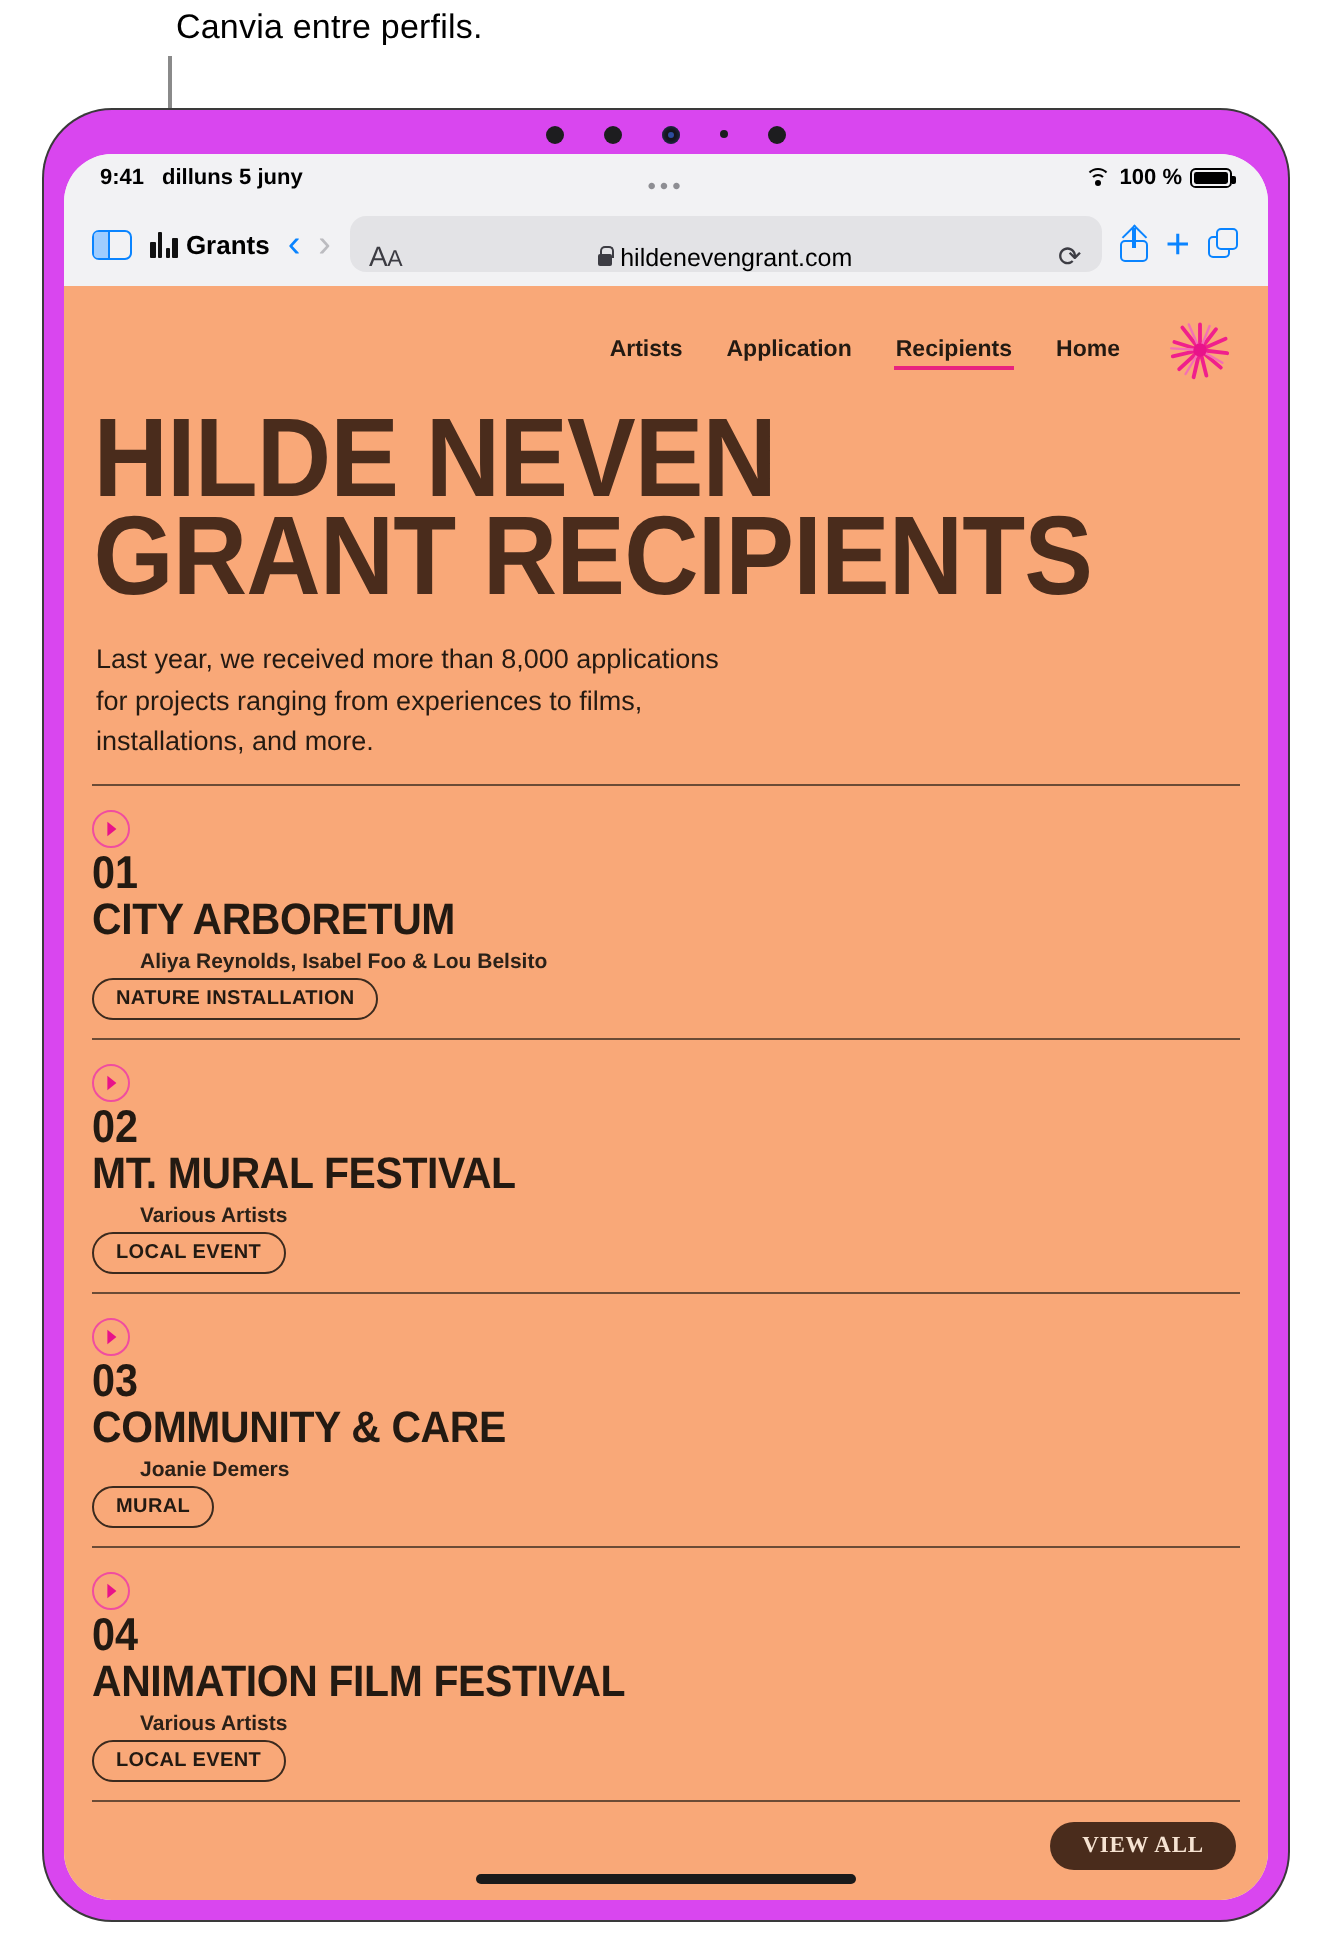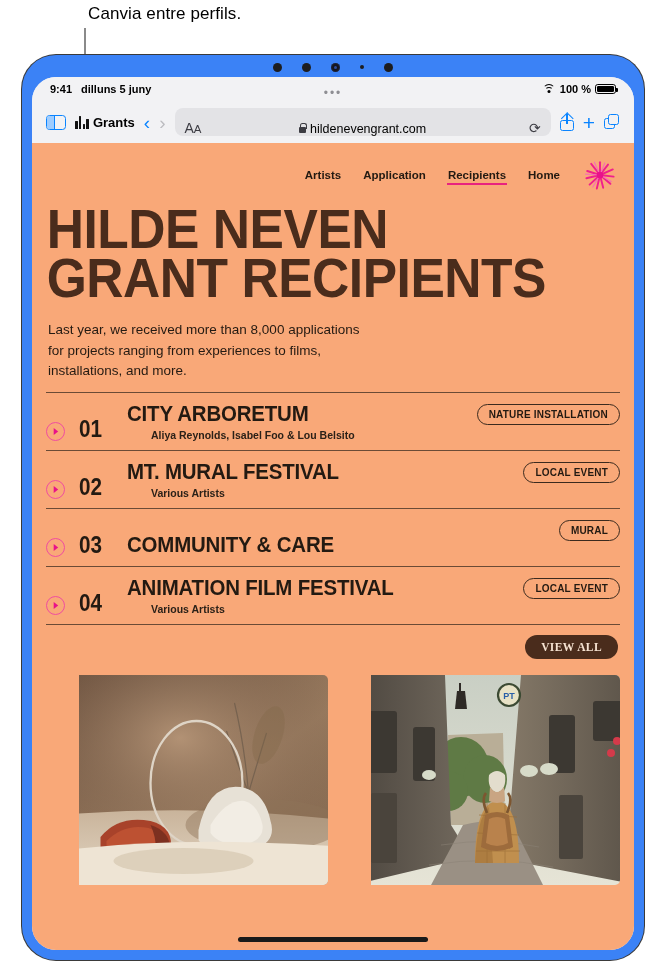--- a/index.html
+++ b/index.html
@@ -19,21 +19,21 @@
   }
   .callout-line{
     position:absolute; left:84px; top:28px;
     width:2px; height:100px; background:#8a8a8a;
   }
 
   
   .device{
     position:absolute; left:22px; top:55px;
     width:622px; height:905px;
-    background:#3b82f6;
+    background:#d946ef;
     border-radius:34px;
     padding:10px;
     box-shadow:0 0 0 1px #3a3a3a;
   }
   .bezel-sensors{
     position:absolute; left:0; right:0; top:4px;
     height:16px; display:flex; align-items:center;
     justify-content:center; gap:20px;
   }
   .sensor{ width:9px; height:9px; border-radius:50%; background:#1d1d1f; }
@@ -197,23 +197,23 @@
     transform:scaleX(.92); transform-origin:left center;
     white-space:nowrap;
   }
   .lede{
     padding:18px 0 0 16px; max-width:330px;
     font-size:13.5px; line-height:1.52; color:#241a12; font-weight:500;
   }
 
   .list{ padding:10px 14px 0 14px; }
   .row{
-    display:flex; align-items:flex-end;
+    display:flex; align-items:flex-start;
     border-top:1.3px solid #6b4b36;
-    padding:9px 0 9px 0; position:relative; min-height:58px;
+    padding:9px 0 9px 0; position:relative; min-height:58px;flex-direction:column;
   }
   .arrow-btn{
     flex:0 0 auto; width:19px; height:19px; border-radius:50%;
     border:1.8px solid #f04da0; display:flex;
     align-items:center; justify-content:center;
     margin:3px 14px 0 0;
   }
   .arrow-btn svg{ display:block; }
   .row-num{
     flex:0 0 auto; width:48px;
@@ -414,20 +414,21 @@
 
         <div class="row">
           <span class="arrow-btn">
             <svg width="9" height="9" viewBox="0 0 10 10">
                 <path d="M3 1 L8 5 L3 9 Z" fill="#e8128a"></path>
               </svg>
           </span>
           <span class="row-num">03</span>
           <span class="row-main">
             <span class="row-title" style="display:block">COMMUNITY &amp; CARE</span>
+            <span class="row-sub" style="display:block">Joanie Demers</span>
           </span>
           <span class="badge">MURAL</span>
         </div>
 
         <div class="row">
           <span class="arrow-btn">
             <svg width="9" height="9" viewBox="0 0 10 10">
                 <path d="M3 1 L8 5 L3 9 Z" fill="#e8128a"></path>
               </svg>
           </span>

